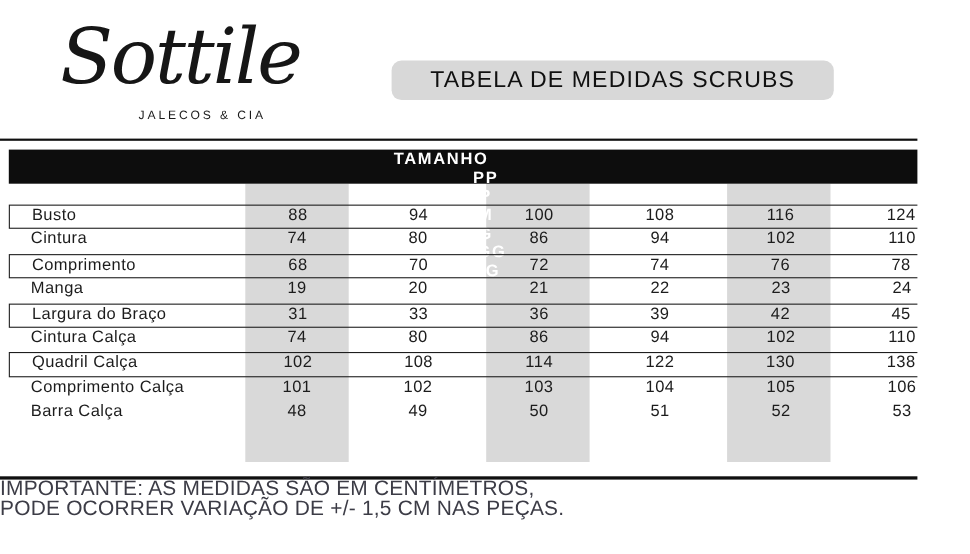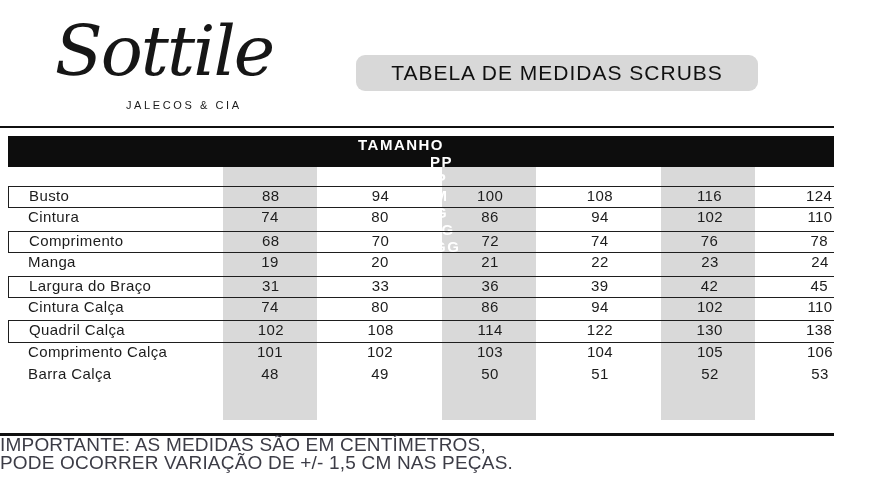--- a/index.html
+++ b/index.html
@@ -83,22 +83,22 @@
   <div class="band band-m"></div>
   <div class="band band-gg"></div>
 
   <div class="header-bar">
     <div class="header-inner">
       <div class="cell-label">TAMANHO</div>
       <div class="cell-num">PP</div>
       <div class="cell-num">P</div>
       <div class="cell-num">M</div>
       <div class="cell-num">G</div>
+      <div class="cell-num">XGG</div>
       <div class="cell-num">GG</div>
-      <div class="cell-num">XGG</div>
     </div>
   </div>
 
   <div class="rows">
 
     <div class="row boxed">
       <div class="cell-label">Busto</div>
       <div class="cell-num">88</div>
       <div class="cell-num">94</div>
       <div class="cell-num">100</div>

